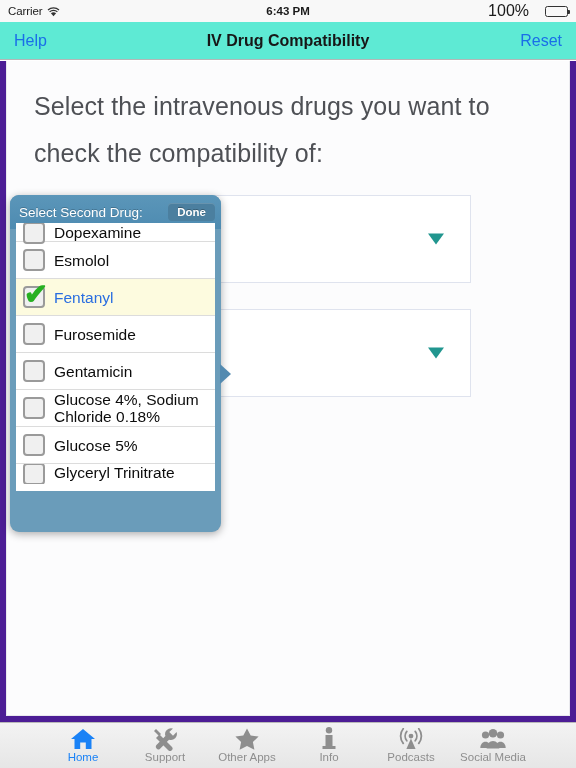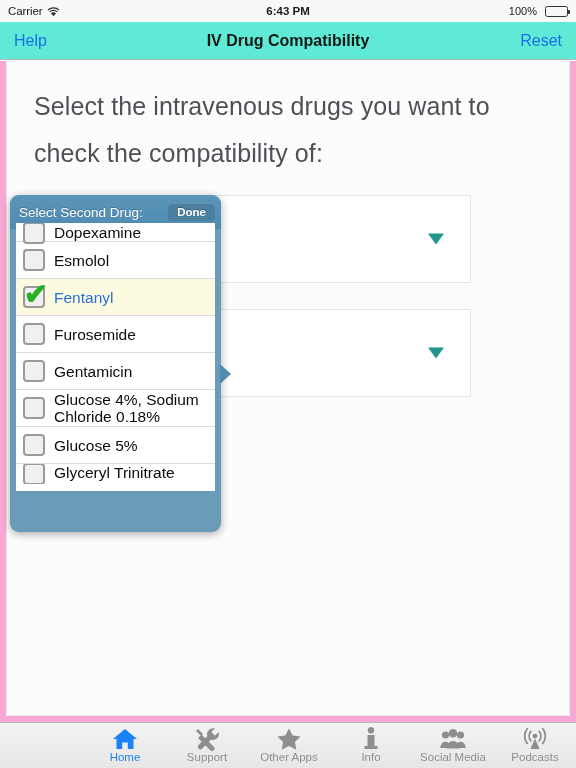--- a/index.html
+++ b/index.html
@@ -41,22 +41,22 @@
     left: 0; right: 0;
     text-align: center;
     font-size: 11.5px;
     font-weight: bold;
     pointer-events: none;
   }
   .status-right {
     margin-left: auto;
     display: flex;
     align-items: center;
-    gap: 8px;
-    font-size: 11px;
+    gap: 16px;
+    font-size: 16px;
     z-index: 2;
   }
   .battery {
     width: 23px; height: 11px;
     border: 1px solid #333;
     border-radius: 2.5px;
     position: relative;
     box-sizing: border-box;
     padding: 1px;
   }
@@ -103,21 +103,21 @@
   }
   .nav-right { margin-left: auto; z-index: 2; }
 
   
   .content {
     position: absolute;
     top: 61px;
     left: 0;
     right: 0;
     bottom: 46px;
-    background: #f9a8d4;
+    background: #4c1d95;
     overflow: hidden;
     padding-left: 36px;
   }
   .content-panel {
     position: absolute;
     top: 0px;
     left: 6px;
     right: 6px;
     bottom: 6px;
     background: #fcfcfd;
@@ -295,21 +295,21 @@
 
   
   .tab-bar {
     position: absolute;
     bottom: 0; left: 0; right: 0;
     height: 46px;
     background: linear-gradient(to bottom, #f3f3f3 0%, #e6e6e6 100%);
     border-top: 1px solid #b9b9b9;
     display: flex;
     align-items: center;
-    justify-content: flex-end;
+    justify-content: center;
     gap: 0px;
     box-sizing: border-box;
   }
   .tab-item {
     width: 82px;
     height: 44px;
     display: flex;
     flex-direction: column;
     align-items: center;
     justify-content: flex-start;
@@ -457,41 +457,41 @@
           <g fill="currentColor">
             <circle cx="9" cy="3.2" r="3.2"></circle>
             <path d="M5.5 8 L12.5 8 L12.5 19 L15.5 19 L15.5 22 L2.5 22 L2.5 19 L5.5 19 Z"></path>
           </g>
         </svg>
       </span>
       <span class="tab-label">Info</span>
     </div>
     <div class="tab-item">
       <span class="tab-icon">
+        <svg width="28" height="22" viewBox="0 0 28 22">
+          <g fill="none" stroke="currentColor" stroke-width="1.8" stroke-linecap="round">
+            <path d="M9.8 3.4 a7.5 7.5 0 0 0 0 9.4"></path>
+            <path d="M18.2 3.4 a7.5 7.5 0 0 1 0 9.4"></path>
+            <path d="M6.2 0.8 a11.6 11.6 0 0 0 0 14.6"></path>
+            <path d="M21.8 0.8 a11.6 11.6 0 0 1 0 14.6"></path>
+          </g>
+          <circle cx="14" cy="8.1" r="2.4" fill="currentColor"></circle>
+          <path d="M14 10.5 L18.6 21 L9.4 21 Z" fill="currentColor"></path>
+        </svg>
+      </span>
+      <span class="tab-label">Podcasts</span>
+    </div>
+    <div class="tab-item">
+      <span class="tab-icon">
         <svg width="26" height="22" viewBox="0 0 26 22">
           <g fill="currentColor">
             <circle cx="5.5" cy="7" r="3.6"></circle>
             <path d="M0.3 20 c0-3.5 2.3-6.2 5.2-6.2 s5.2 2.7 5.2 6.2 Z"></path>
             <circle cx="20.5" cy="7" r="3.6"></circle>
             <path d="M15.3 20 c0-3.5 2.3-6.2 5.2-6.2 s5.2 2.7 5.2 6.2 Z"></path>
             <circle cx="13" cy="5.2" r="4.3"></circle>
             <path d="M6.7 20.5 c0-4.1 2.8-7.4 6.3-7.4 s6.3 3.3 6.3 7.4 Z"></path>
           </g>
         </svg>
       </span>
       <span class="tab-label">Social Media</span>
     </div>
-    <div class="tab-item">
-      <span class="tab-icon">
-        <svg width="28" height="22" viewBox="0 0 28 22">
-          <g fill="none" stroke="currentColor" stroke-width="1.8" stroke-linecap="round">
-            <path d="M9.8 3.4 a7.5 7.5 0 0 0 0 9.4"></path>
-            <path d="M18.2 3.4 a7.5 7.5 0 0 1 0 9.4"></path>
-            <path d="M6.2 0.8 a11.6 11.6 0 0 0 0 14.6"></path>
-            <path d="M21.8 0.8 a11.6 11.6 0 0 1 0 14.6"></path>
-          </g>
-          <circle cx="14" cy="8.1" r="2.4" fill="currentColor"></circle>
-          <path d="M14 10.5 L18.6 21 L9.4 21 Z" fill="currentColor"></path>
-        </svg>
-      </span>
-      <span class="tab-label">Podcasts</span>
-    </div>
   </div>
 
 </body></html>

